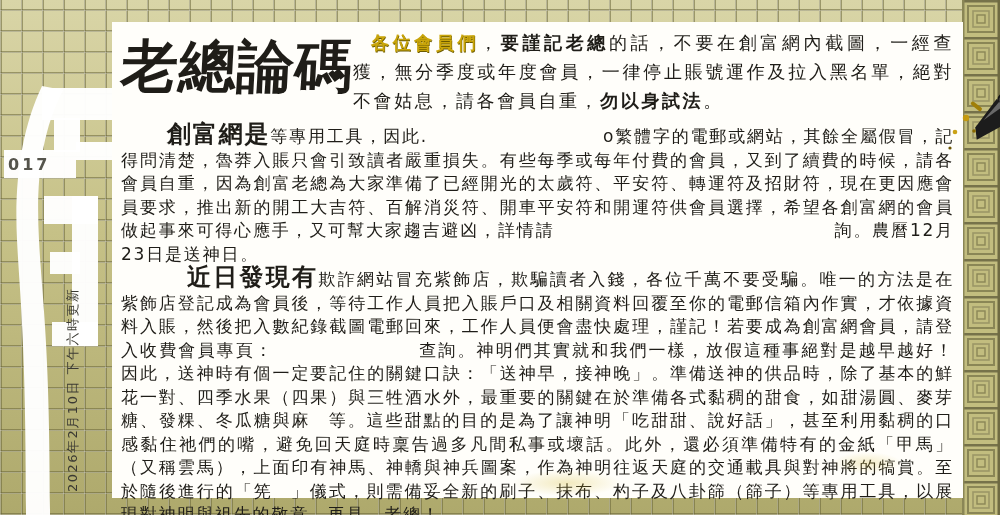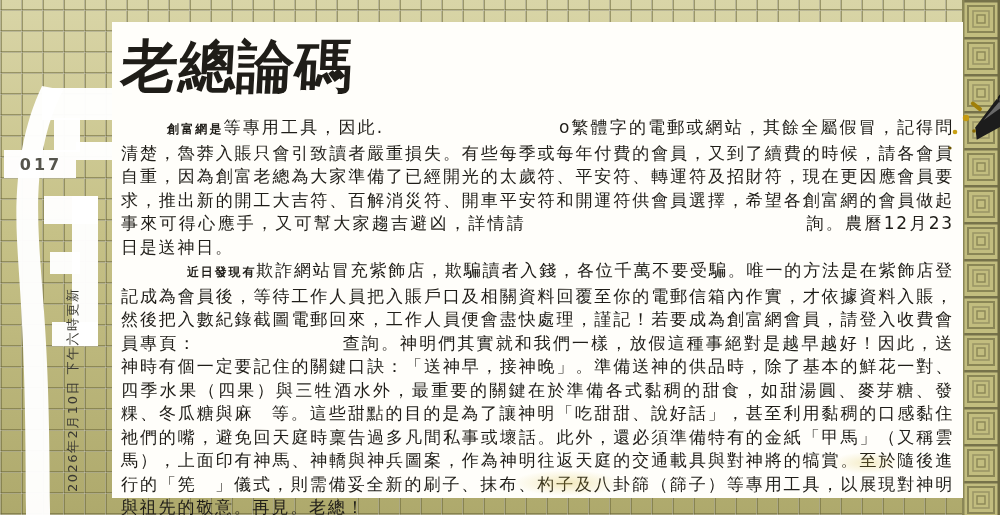--- a/index.html
+++ b/index.html
@@ -31,29 +31,29 @@
     font-size:18px;line-height:29px;letter-spacing:2.6px;
     text-indent:1em;margin:2px 0 0 0;text-align:justify;
   }
   .p1 .hl{color:#c9a50a;font-weight:bold;text-shadow:0.5px 0.5px 0 #6b5a00;}
   .p1 b{font-weight:bold;}
   .clear{clear:both;height:0;}
   
   .bodytext{font-size:17px;line-height:23.5px;letter-spacing:1.8px;text-align:justify;margin:0;}
   .p2{margin-top:8px;text-indent:46px;}
   .p3{text-indent:66px;}
-  .lead{font-weight:bold;font-size:12px;}
+  .lead{font-weight:bold;font-size:24px;}
   .gap-lg{display:inline-block;width:175px;}
   .gap-md{display:inline-block;width:280px;}
   .gap-q{display:inline-block;width:145px;}
   .gap-sm{display:inline-block;width:18px;}
   
   .logo{position:absolute;left:0;top:0;}
   .issue{
-    position:absolute;left:8px;top:155px;width:66px;text-align:center;
+    position:absolute;left:8px;top:155px;width:66px;
     font-size:16px;letter-spacing:3px;color:#55544c;font-weight:bold;
   }
   .vdate{
     position:absolute;left:64px;top:492px;transform:rotate(-90deg);
     transform-origin:top left;white-space:nowrap;
     font-size:13px;letter-spacing:1.5px;color:#3b3a33;width:200px;
   }
   
   .rstrip{position:absolute;right:0;top:0;}
   .pen{position:absolute;left:828px;top:16px;}
@@ -110,20 +110,21 @@
       </g>
       <circle cx="26" cy="80" r="3.2" fill="#c59a10"></circle>
       <circle cx="15" cy="94" r="2.3" fill="#caa216"></circle>
       <circle cx="34" cy="93" r="1.8" fill="#8a6a00"></circle>
       <circle cx="10" cy="110" r="1.6" fill="#6b5500"></circle>
       <rect x="30" y="66" width="13" height="4" rx="2" transform="rotate(38 36 68)" fill="#a07f08"></rect>
     </svg>
 
     <div class="title">老總論碼</div>
 
+    <p class="p1"><span class="hl">各位會員們</span><span>，</span><b>要謹記老總</b><span>的話，不要在創富網內截圖，一經查獲，無分季度或年度會員，一律停止賬號運作及拉入黑名單，絕對不會姑息，請各會員自重，</span><b>勿以身試法</b><span>。</span></p>
     <div class="clear"></div>
 
     <p class="bodytext p2"><b class="lead">創富網是</b><span>等專用工具，因此.</span><span class="gap-lg"></span><span>o繁體字的電郵或網站，其餘全屬假冒，記得問清楚，魯莽入賬只會引致讀者嚴重損失。有些每季或每年付費的會員，又到了續費的時候，請各會員自重，因為創富老總為大家準備了已經開光的太歲符、平安符、轉運符及招財符，現在更因應會員要求，推出新的開工大吉符、百解消災符、開車平安符和開運符供會員選擇，希望各創富網的會員做起事來可得心應手，又可幫大家趨吉避凶，詳情請</span><span class="gap-md"></span><span>詢。農曆12月23日是送神日。</span></p>
 
     <p class="bodytext p3"><b class="lead">近日發現有</b><span>欺詐網站冒充紫飾店，欺騙讀者入錢，各位千萬不要受騙。唯一的方法是在紫飾店登記成為會員後，等待工作人員把入賬戶口及相關資料回覆至你的電郵信箱內作實，才依據資料入賬，然後把入數紀錄截圖電郵回來，工作人員便會盡快處理，謹記！若要成為創富網會員，請登入收費會員專頁：</span><span class="gap-q"></span><span>查詢。神明們其實就和我們一樣，放假這種事絕對是越早越好！因此，送神時有個一定要記住的關鍵口訣：「送神早，接神晚」。準備送神的供品時，除了基本的鮮花一對、四季水果（四果）與三牲酒水外，最重要的關鍵在於準備各式黏稠的甜食，如甜湯圓、麥芽糖、發粿、冬瓜糖與麻</span><span class="gap-sm"></span><span>等。這些甜點的目的是為了讓神明「吃甜甜、說好話」，甚至利用黏稠的口感黏住祂們的嘴，避免回天庭時稟告過多凡間私事或壞話。此外，還必須準備特有的金紙「甲馬」（又稱雲馬），上面印有神馬、神轎與神兵圖案，作為神明往返天庭的交通載具與對神將的犒賞。至於隨後進行的「筅</span><span class="gap-sm"></span><span>」儀式，則需備妥全新的刷子、抹布、杓子及八卦篩（篩子）等專用工具，以展現對神明與祖先的敬意。再見。老總！</span></p>
 
   </div>
 </div>
 
 </body></html>

